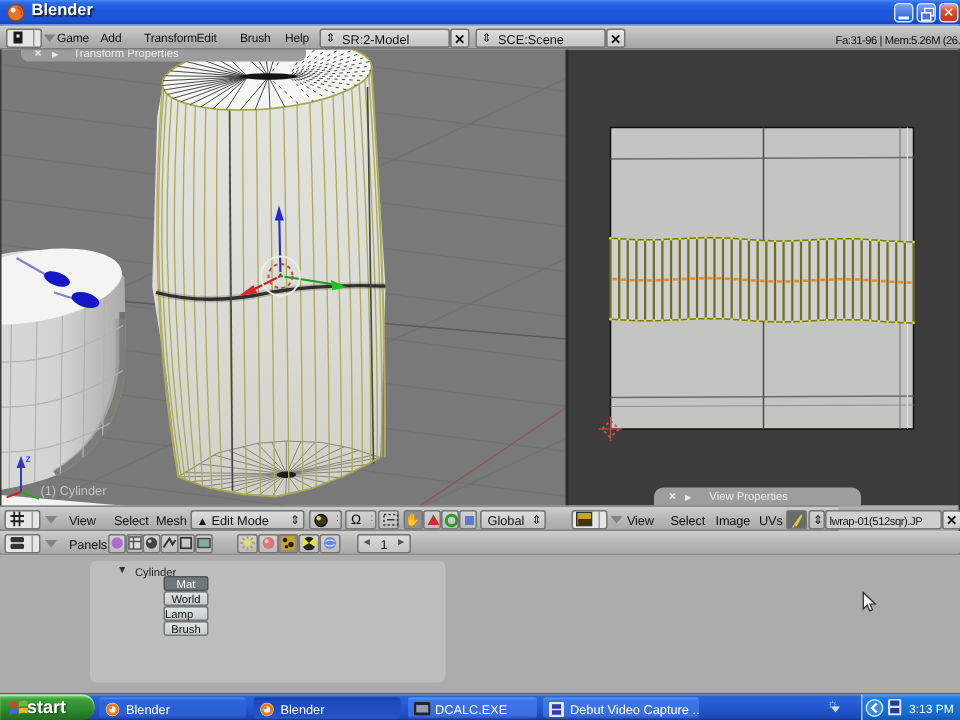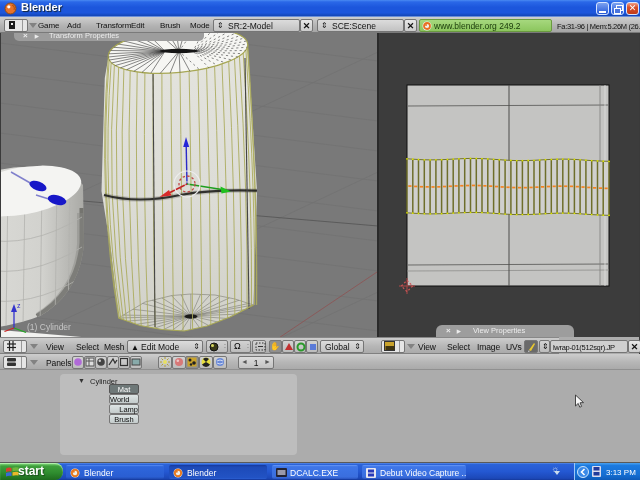--- a/index.html
+++ b/index.html
@@ -387,39 +387,31 @@
       <div class="icobtn" style="left:4px;top:1.5px;width:24px"></div>
       <div class="abs" style="left:9px;top:4px;width:6px;height:8px;background:#1a1a1a"></div>
       <div class="abs" style="left:11px;top:5.5px;width:2px;height:2px;background:#eee"></div>
       <div class="abs" style="left:22px;top:2.5px;width:1px;height:11px;background:#999"></div>
       <div class="tri" style="left:29px;top:6px"></div>
       <div class="btxt" style="left:38px;top:4px;font-size:8px">Game</div>
       <div class="btxt" style="left:67px;top:4px;font-size:8px">Add</div>
       <div class="btxt" style="left:96px;top:4px;font-size:8px">Transform</div>
       <div class="btxt" style="left:131px;top:4px;font-size:8px">Edit</div>
       <div class="btxt" style="left:160px;top:4px;font-size:8px">Brush</div>
-      <div class="btxt" style="left:190px;top:4px;font-size:8px">Mode</div>
+      <div class="btxt" style="left:190px;top:4px;font-size:8px">Help</div>
       <div class="combo" style="left:213px;top:1.5px;width:87px">
         <span style="position:absolute;left:3px;top:1px;font-size:8px">⇕</span>
         <span style="position:absolute;left:14px;top:1.5px">SR:2-Model</span>
       </div>
       <div class="xbtn" style="left:300px;top:1.5px">✕</div>
       <div class="combo" style="left:317px;top:1.5px;width:87px">
         <span style="position:absolute;left:3px;top:1px;font-size:8px">⇕</span>
         <span style="position:absolute;left:14px;top:1.5px">SCE:Scene</span>
       </div>
       <div class="xbtn" style="left:404px;top:1.5px">✕</div>
-      <div class="abs" style="left:419px;top:1.5px;width:133px;height:13px;background:linear-gradient(180deg,#a6d87e,#8cc65e);border:1px solid #6a9a40;border-radius:2px">
-        <svg style="position:absolute;left:2px;top:1px" width="10" height="10">
-          <circle cx="5" cy="5" r="4.5" fill="#f0f0f0"></circle>
-          <circle cx="5" cy="5" r="3" fill="none" stroke="#e87020" stroke-width="1.8"></circle>
-          <circle cx="4" cy="4" r="1" fill="#e87020"></circle>
-        </svg>
-        <span style="position:absolute;left:14px;top:1.5px;font-size:8.5px;color:#1a3a0a">www.blender.org 249.2</span>
-      </div>
       <div class="btxt" style="left:557px;top:4.5px;font-size:7.5px;letter-spacing:-0.3px">Fa:31-96 | Mem:5.26M (26.44M)</div>
     </div>
 <div class="abs bhdr" style="left:0;top:337px;width:559px;height:17px;border-top:1px solid #888;border-bottom:1px solid #808080">
       <div class="icobtn" style="left:3px;top:1.5px;width:24px"></div>
       <svg class="abs" style="left:6px;top:3px" width="11" height="10">
         <g stroke="#222" stroke-width="1.2">
           <line x1="1" y1="3" x2="10" y2="3"></line>
           <line x1="1" y1="6.5" x2="10" y2="6.5"></line>
           <line x1="3.5" y1="0" x2="3.5" y2="10"></line>
           <line x1="7" y1="0" x2="7" y2="10"></line>
@@ -574,22 +566,22 @@
         <span style="position:absolute;left:2px;top:1px;font-size:7px;color:#555">◄</span>
         <span style="position:absolute;left:0;right:0;top:1.5px">1</span>
         <span style="position:absolute;right:2px;top:1px;font-size:7px;color:#555">►</span>
       </div>
     </div>
 <div class="abs" style="left:0;top:370px;width:640px;height:93px;background:#acacac">
       <div class="abs" style="left:60px;top:4px;width:237px;height:81px;background:#bdbdbd;border-radius:4px"></div>
       <div class="abs" style="left:78px;top:7px;font-size:7px;color:#333">▼</div>
       <div class="abs" style="left:90px;top:7px;font-size:7.5px;color:#222">Cylinder</div>
       <div class="abs" style="left:109px;top:14px;width:30px;height:10px;background:#6e7878;color:#fff;border:1px solid #555;border-radius:2px;font-size:7.5px;text-align:center;line-height:9px">Mat</div>
-      <div class="abs" style="left:109px;top:24px;width:30px;height:10px;background:linear-gradient(180deg,#dde4e4,#c4cccc);color:#111;border:1px solid #777;border-radius:2px;font-size:7.5px;text-align:left;line-height:9px">World</div>
-      <div class="abs" style="left:109px;top:34px;width:30px;height:10px;background:linear-gradient(180deg,#dde4e4,#c4cccc);color:#111;border:1px solid #777;border-radius:2px;font-size:7.5px;text-align:right;line-height:9px">Lamp</div>
+      <div class="abs" style="left:109px;top:24px;width:30px;height:10px;background:linear-gradient(180deg,#dde4e4,#c4cccc);color:#111;border:1px solid #777;border-radius:2px;font-size:7.5px;text-align:center;line-height:9px">World</div>
+      <div class="abs" style="left:109px;top:34px;width:30px;height:10px;background:linear-gradient(180deg,#dde4e4,#c4cccc);color:#111;border:1px solid #777;border-radius:2px;font-size:7.5px;text-align:left;line-height:9px">Lamp</div>
       <div class="abs" style="left:109px;top:44px;width:30px;height:10px;background:linear-gradient(180deg,#dde4e4,#c4cccc);color:#111;border:1px solid #777;border-radius:2px;font-size:7.5px;text-align:center;line-height:9px">Brush</div>
     </div>
 <div class="abs" style="left:0;top:462px;width:640px;height:1px;background:#5a5a5a"></div>
 <svg class="abs" style="left:574px;top:394px" width="12" height="16">
       <path d="M 1.5,1 L 1.5,12 L 4.2,9.4 L 5.8,13.2 L 7.6,12.4 L 6,8.8 L 9.5,8.6 Z" fill="#f8f8f8" stroke="#333" stroke-width="0.9"></path>
     </svg>
 <div class="abs" style="left:0;top:463px;width:640px;height:17px">
       <div class="abs" style="left:0;top:0;width:640px;height:17px;background:linear-gradient(180deg,#5a8ee8 0%,#2b63d9 8%,#2458d2 50%,#1c48b8 90%,#15389a 100%)"></div>
       <div class="abs" style="left:0;top:0;width:63px;height:17px;border-radius:0 8px 8px 0;background:linear-gradient(180deg,#7ed87a 0%,#3d9e3a 20%,#2e8b2e 60%,#1e6b1e 100%);box-shadow:inset 0 1px 1px #b8f0b0"></div>
       <svg class="abs" style="left:6px;top:3px" width="13" height="12">

